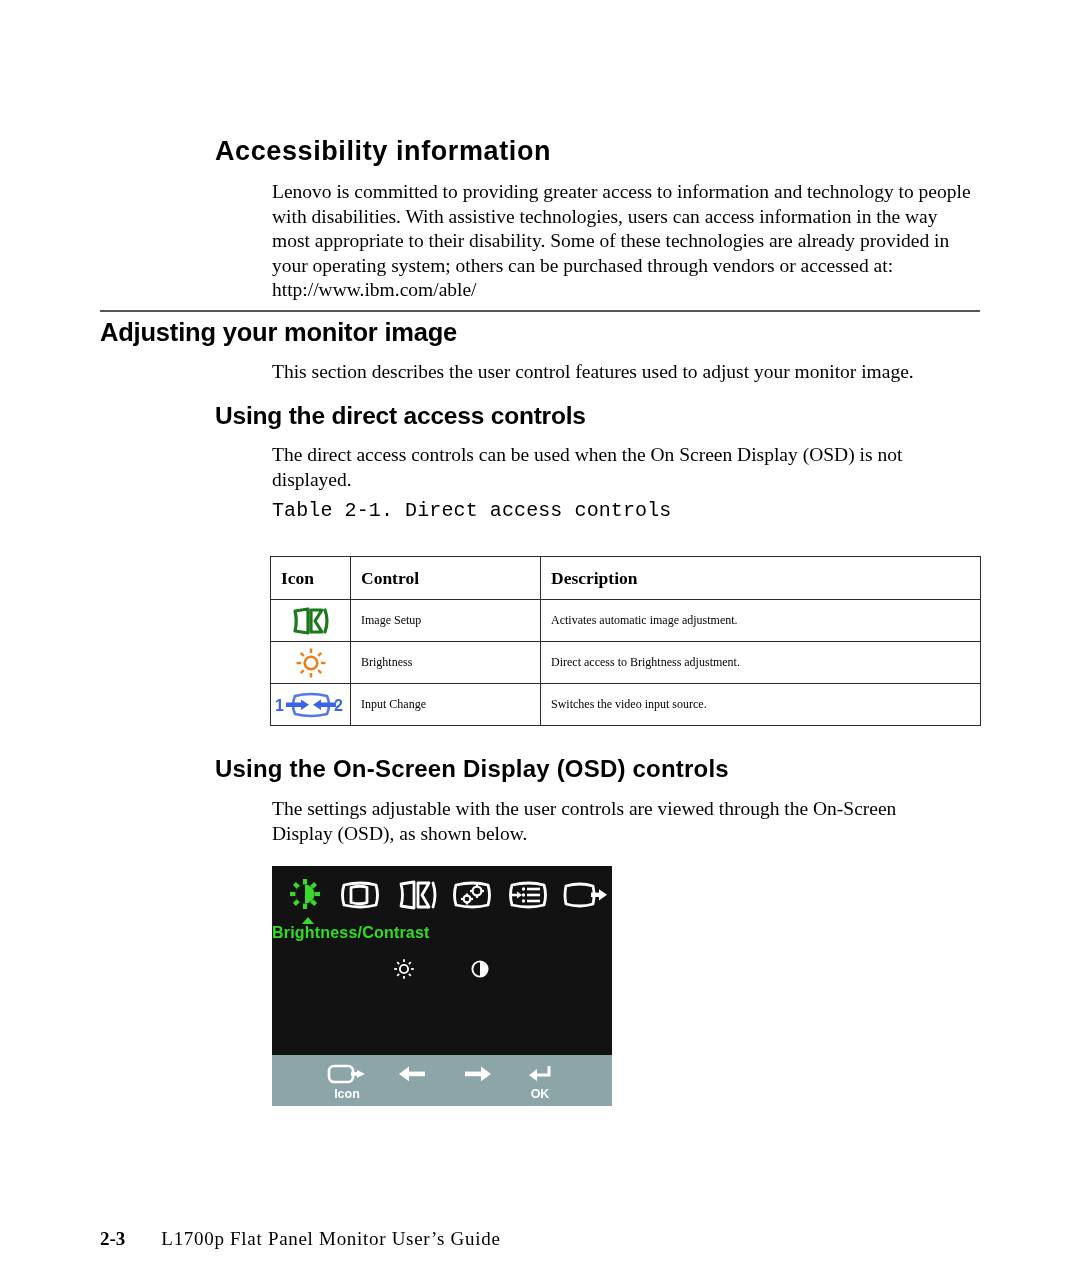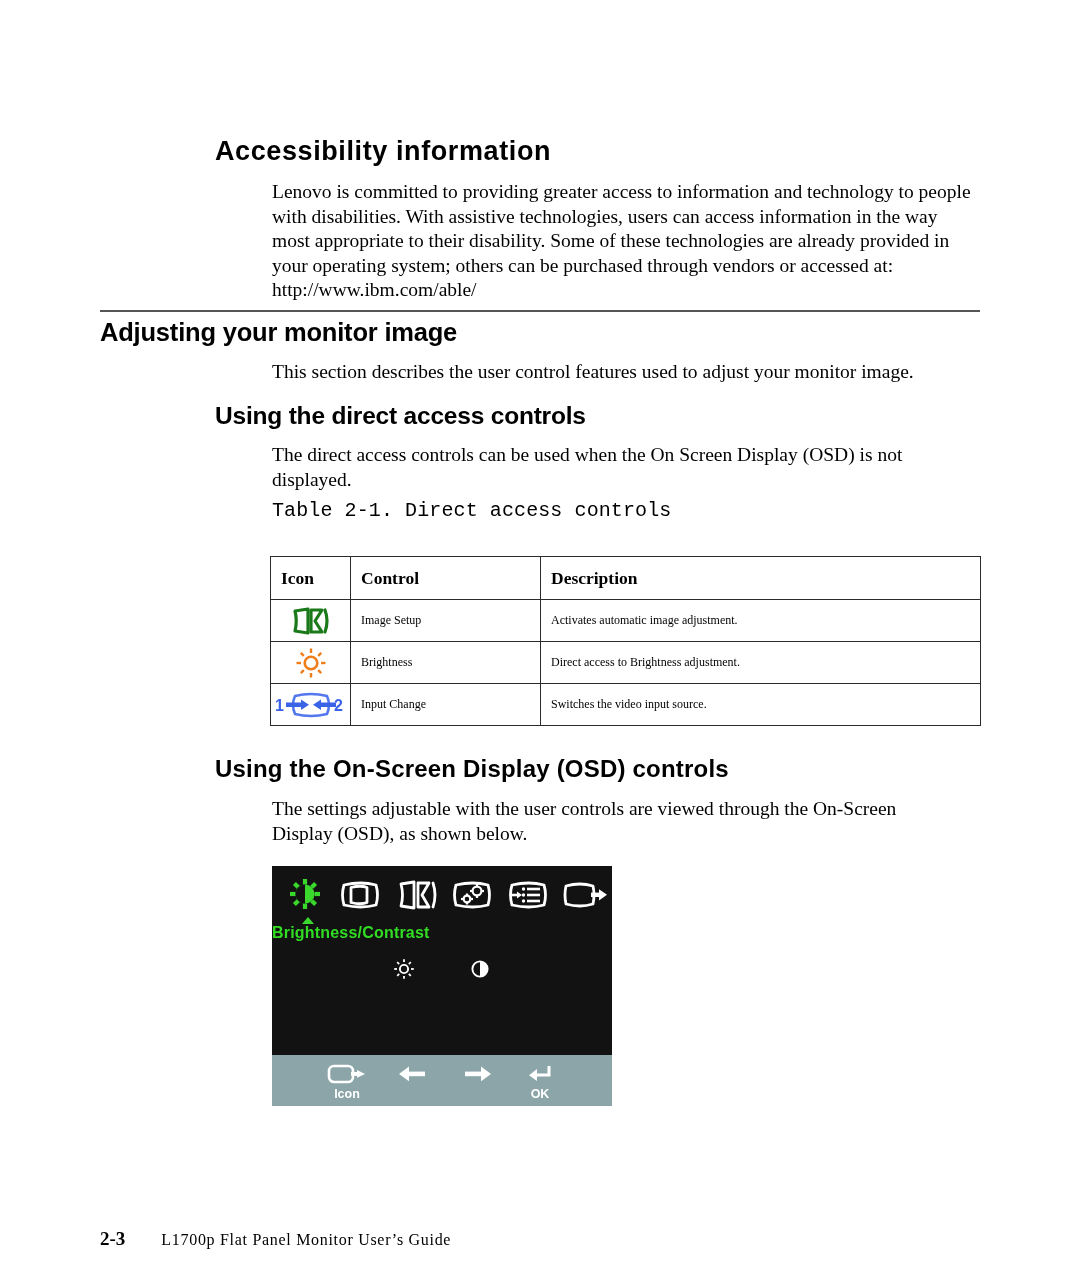--- a/index.html
+++ b/index.html
@@ -262,21 +262,21 @@
     align-items: baseline;
   }
   .footer .pg {
     font-family: "Liberation Serif", serif;
     font-weight: bold;
     font-size: 19px;
     margin-right: 36px;
   }
   .footer .ttl {
     font-family: "Liberation Serif", serif;
-    font-size: 16px;
+    font-size: 19px;
     letter-spacing: 0.7px;
   }
 </style>
 </head>
 <body>
 
 <div class="page">
 
   <div class="h1-center">Accessibility information</div>
   <div class="body-para para-access">Lenovo is committed to providing greater access to information and technology to people with disabilities. With assistive technologies, users can access information in the way most appropriate to their disability. Some of these technologies are already provided in your operating system; others can be purchased through vendors or accessed at: http://www.ibm.com/able/</div>

